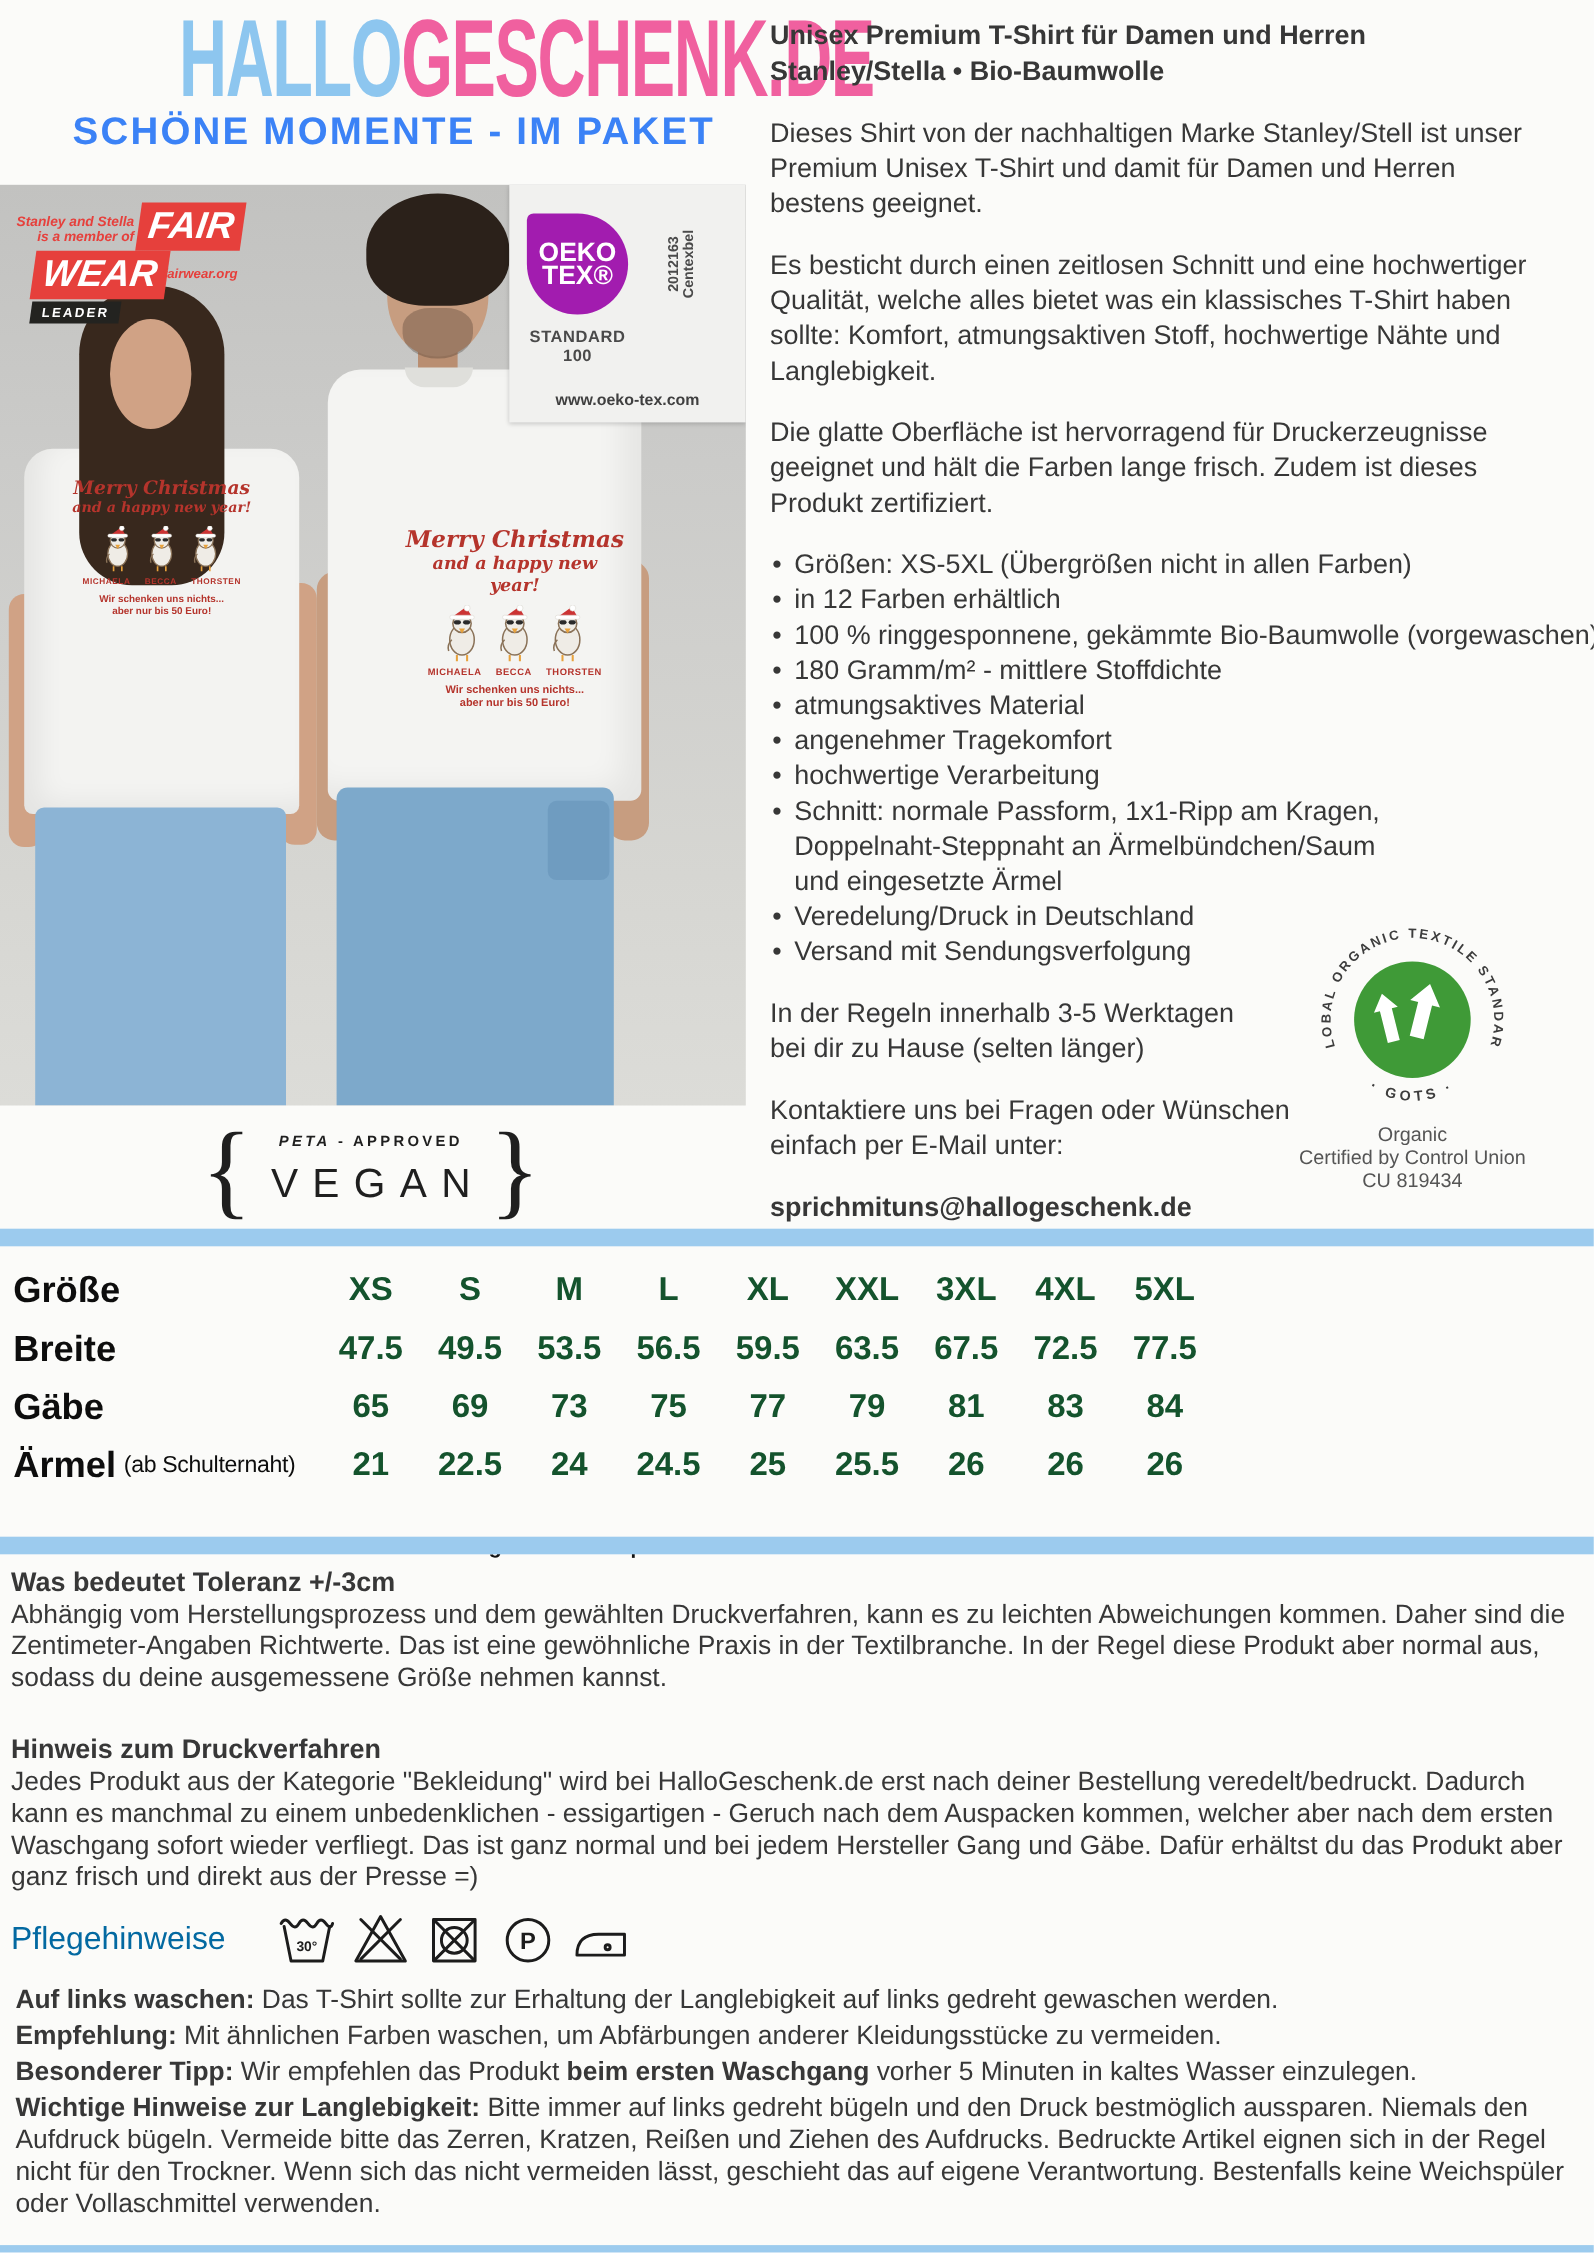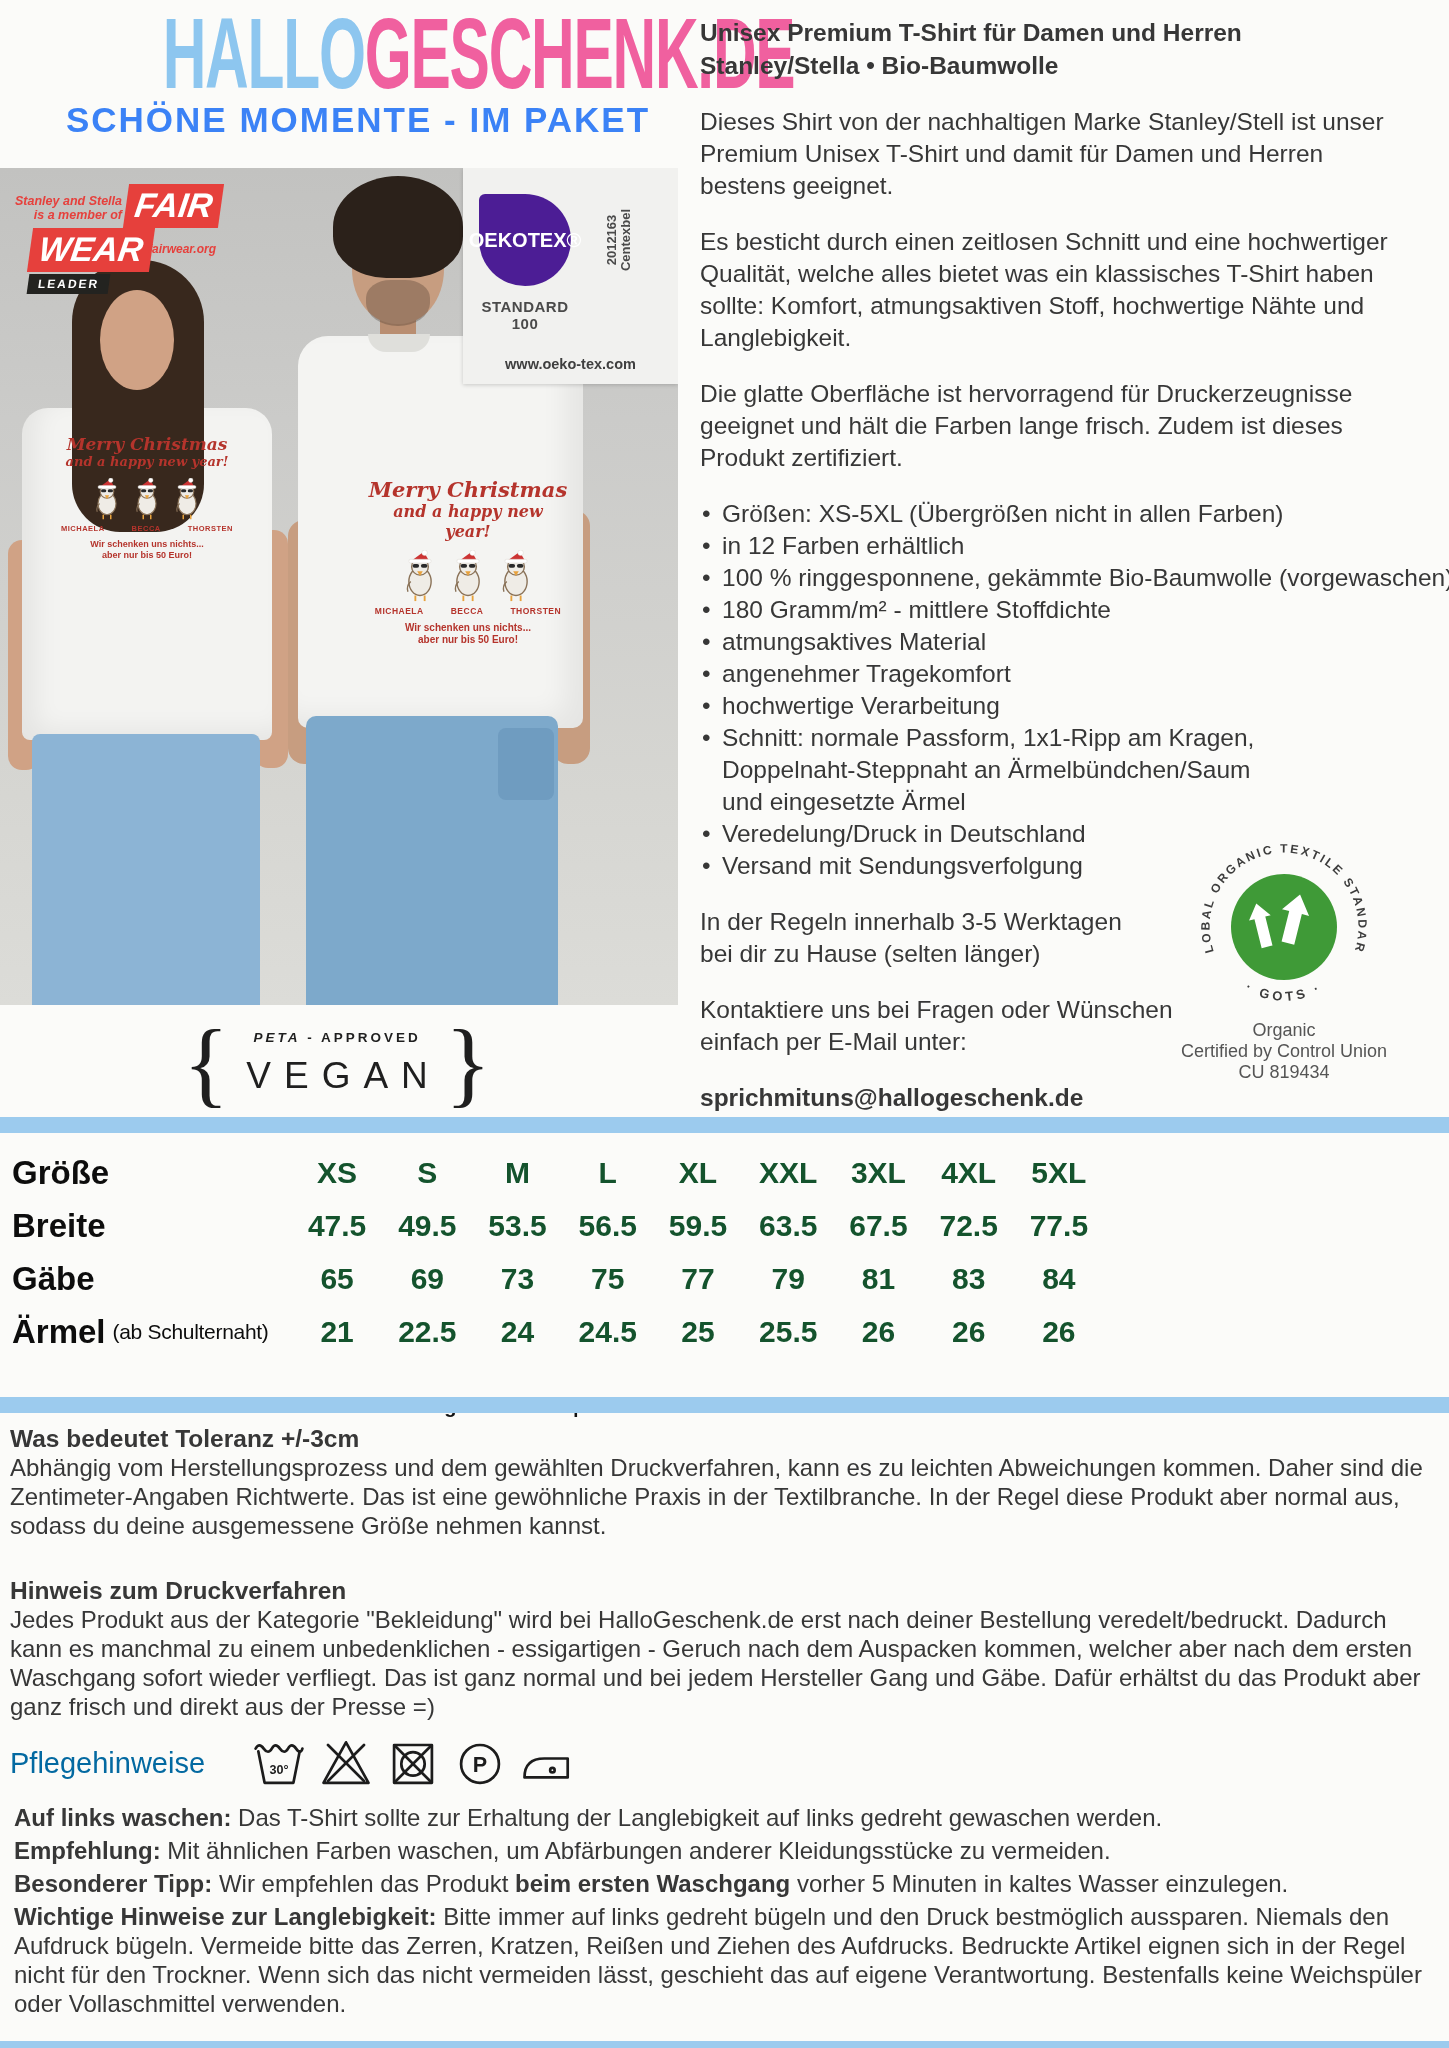--- a/index.html
+++ b/index.html
@@ -45,21 +45,21 @@
   .print { position:absolute; text-align:center; color:#b5342c; z-index:6; }
   .print-man   { left:368px; top:310px; width:200px; }
   .print-woman { left:50px;  top:266px; width:194px; }
   .pl1 { font-family:"DejaVu Serif", serif; font-style:italic; font-weight:bold; }
   .pl2 { font-family:"DejaVu Serif", serif; font-style:italic; font-weight:bold; }
   .print-man .pl1 { font-size:21px; line-height:24px; }
   .print-man .pl2 { font-size:16px; line-height:20px; }
   .print-woman .pl1 { font-size:17px; line-height:20px; }
   .print-woman .pl2 { font-size:13px; line-height:16px; }
   .birds { display:flex; justify-content:center; gap:10px; margin-top:8px; }
-  .names { display:flex; justify-content:center; gap:27px; font-weight:bold; letter-spacing:.5px; margin-top:4px; }
+  .names { display:flex; justify-content:center; gap:13px; font-weight:bold; letter-spacing:.5px; margin-top:4px; }
   .print-man .names { font-size:8.5px; }
   .print-woman .names { font-size:7.5px; }
   .ptiny { font-weight:bold; white-space:pre-line; margin-top:6px; }
   .print-man .ptiny { font-size:10px; line-height:12px; }
   .print-woman .ptiny { font-size:9px; line-height:11px; }
 
   
   .fairwear { position:absolute; left:14px; top:16px; width:240px; height:112px; z-index:8; }
   .fw-member { position:absolute; left:0; top:10px; width:108px; text-align:right; color:#e6403c;
     font-size:12.5px; line-height:14px; font-weight:bold; font-style:italic; white-space:pre-line; }
@@ -67,23 +67,23 @@
     font-style:italic; line-height:40px; padding:1px 9px 3px; transform:skewX(-8deg); }
   .fw-fair { left:112px; top:0; }
   .fw-wear { left:16px;  top:44px; }
   .fw-url  { position:absolute; left:134px; top:58px; color:#e6403c; font-size:12px; font-weight:bold; font-style:italic; }
   .fw-leader { position:absolute; left:14px; top:90px; background:#232320; color:#fff; font-size:12px;
     letter-spacing:2px; font-weight:bold; padding:3px 10px; transform:skewX(-8deg); }
 
   
   .oeko { position:absolute; left:463px; top:0; width:215px; height:216px; background:#f1f1ef;
     box-shadow:0 1px 4px rgba(0,0,0,.18); z-index:8; }
-  .oeko-badge { position:absolute; left:16px; top:26px; width:92px; height:92px; background:#4c1d95;
-    border-radius:6px 50% 50% 50%; color:#fff; display:flex; flex-direction:row; align-items:center;
-    justify-content:center; font-weight:bold; font-size:20px; line-height:21px; }
+  .oeko-badge { position:absolute; left:16px; top:26px; width:92px; height:92px; background:#a21caf;
+    border-radius:6px 50% 50% 50%; color:#fff; display:flex; flex-direction:column; align-items:center;
+    justify-content:center; font-weight:bold; font-size:24px; line-height:21px; }
   .oeko-standard { position:absolute; left:14px; top:130px; width:96px; text-align:center; font-size:15px;
     font-weight:bold; color:#4a4a4a; line-height:17px; white-space:pre-line; letter-spacing:.5px; }
   .oeko-cert { position:absolute; left:118px; top:58px; width:76px; font-size:13px; font-weight:bold;
     color:#4a4a4a; line-height:14px; white-space:pre-line; transform:rotate(-90deg); text-align:center; }
   .oeko-url { position:absolute; left:0; bottom:12px; width:100%; text-align:center; font-size:14.5px;
     font-weight:bold; color:#3f3f3f;margin-top:29px; }
 
   
   .vegan { position:absolute; left:183px; top:1020px; display:flex; align-items:center; gap:4px; color:#1f1f1f; }
   .brace { font-family:"Liberation Serif", serif; font-size:96px; font-weight:400; line-height:86px; }

